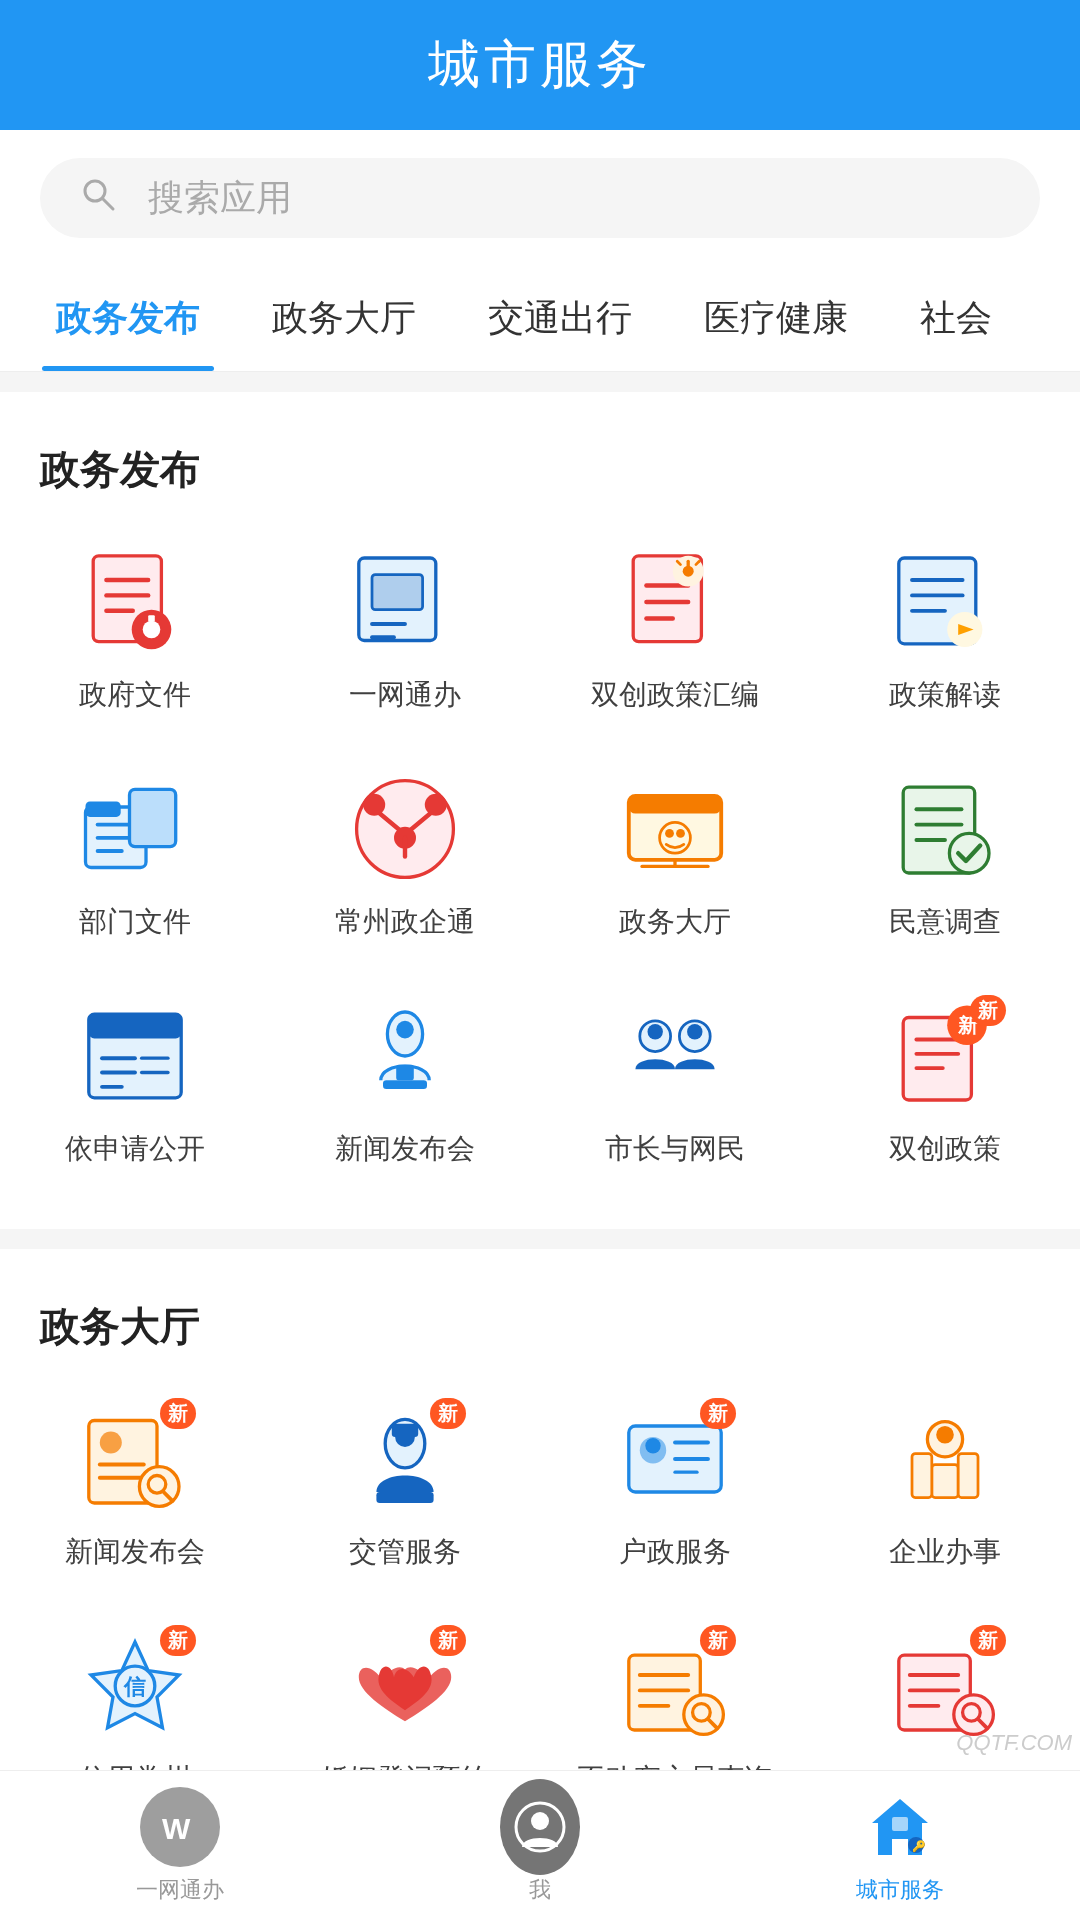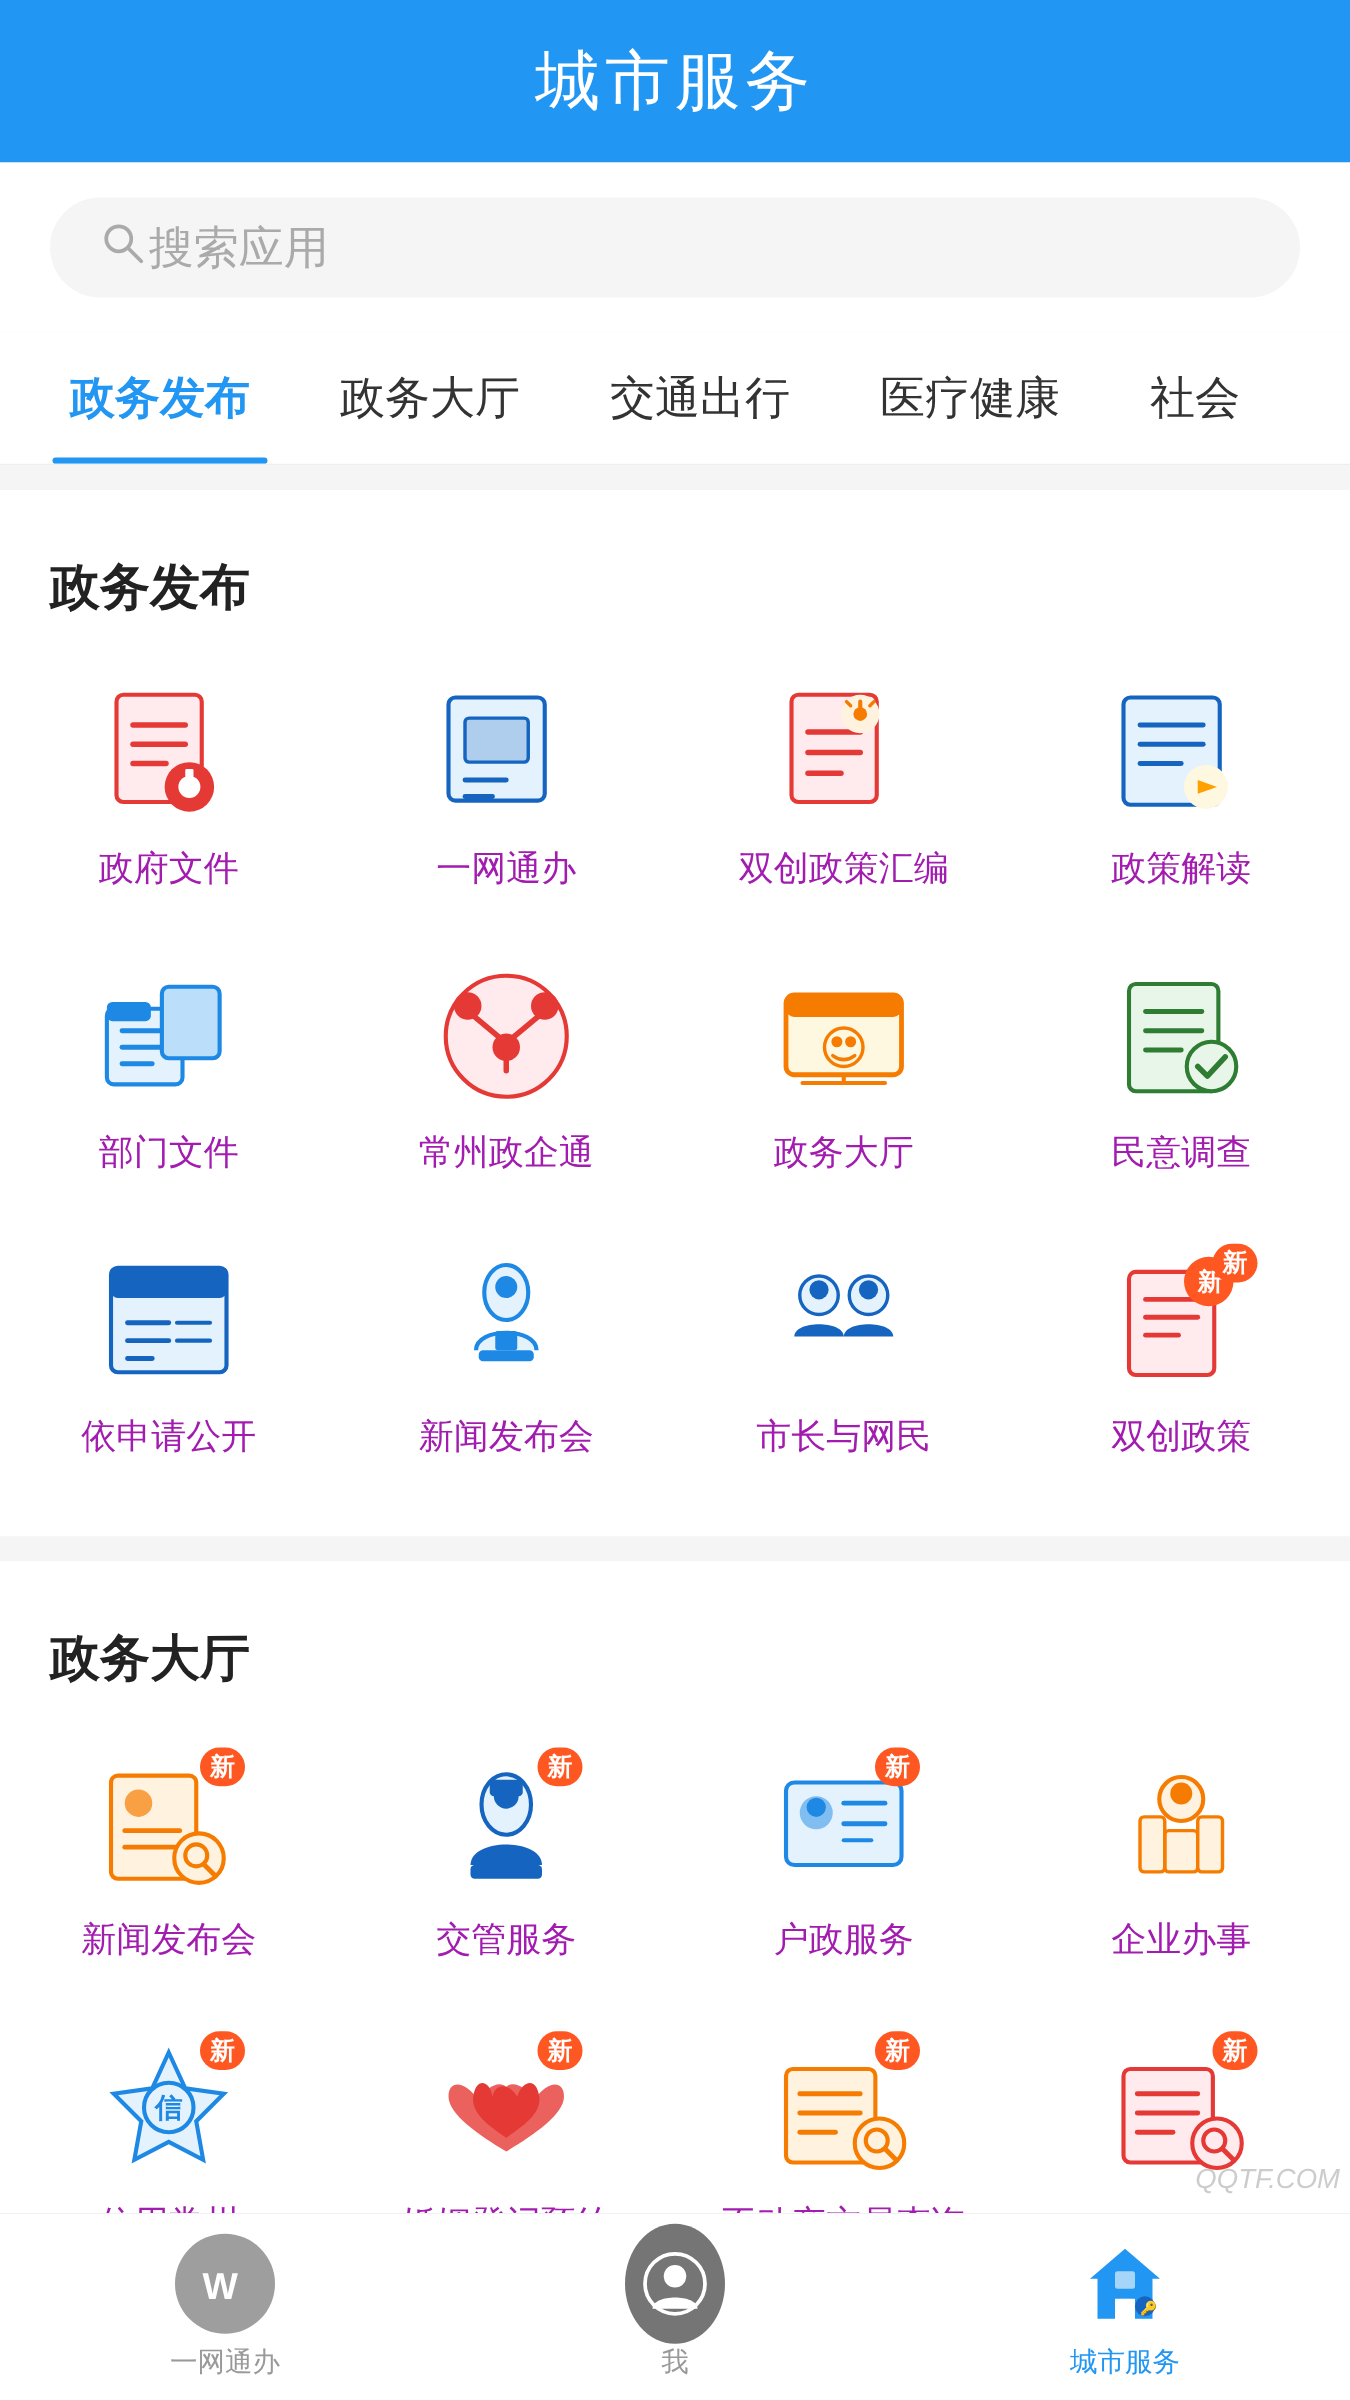--- a/index.html
+++ b/index.html
@@ -29,21 +29,21 @@
       background: white;
       padding: 28px 40px;
     }
     .search-bar {
       background: #f5f5f5;
       border-radius: 50px;
       height: 80px;
       display: flex;
       align-items: center;
       padding: 0 40px;
-      gap: 3px;
+      gap: 32px;
     }
     .search-icon-svg {
       color: #aaa;
       font-size: 36px;
     }
     .search-placeholder {
       color: #aaa;
       font-size: 36px;
     }
     .tabs-wrap {
@@ -122,21 +122,21 @@
       right: -6px;
       background: #FF5722;
       color: white;
       font-size: 20px;
       font-weight: 700;
       padding: 2px 8px;
       border-radius: 20px;
     }
     .item-label {
       font-size: 28px;
-      color: #a21caf;
+      color: #404040;
       text-align: center;
       line-height: 1.4;
     }
     .bottom-nav {
       position: fixed;
       bottom: 0;
       left: 0;
       width: 1080px;
       height: 150px;
       background: white;

